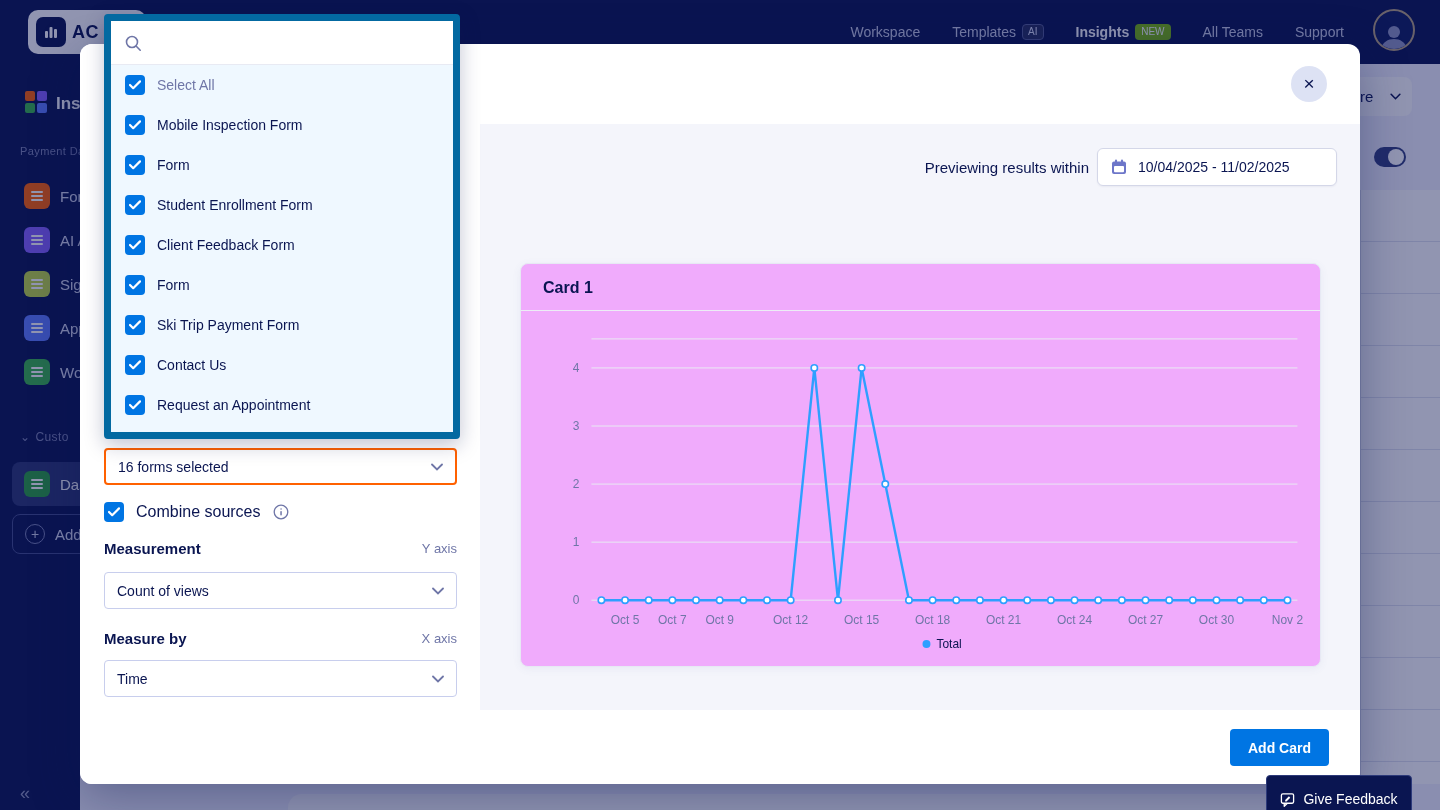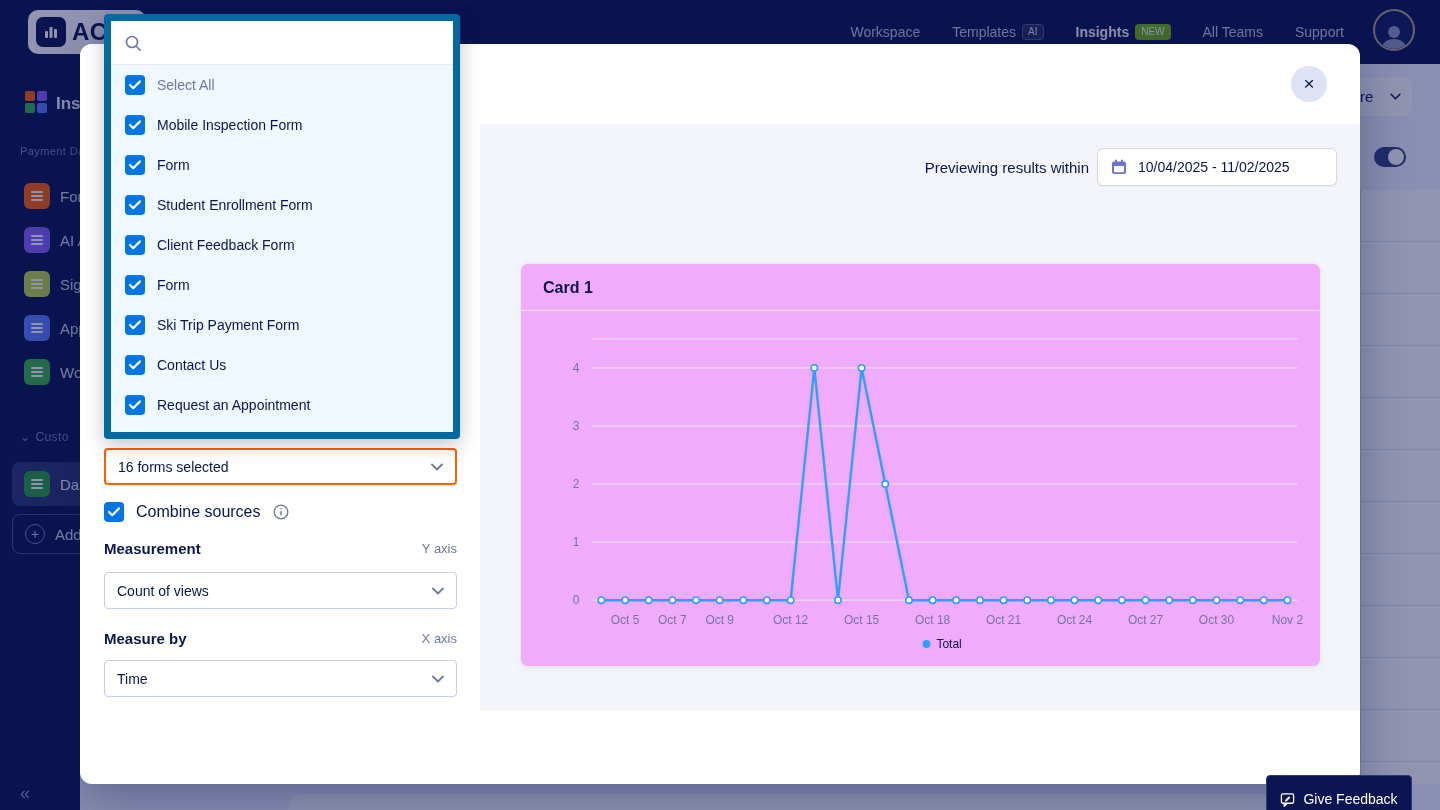--- a/index.html
+++ b/index.html
@@ -4,21 +4,21 @@
 <style>
   *{box-sizing:border-box;margin:0;padding:0}
   html,body{width:1440px;height:810px;overflow:hidden}
   body{font-family:"Liberation Sans",sans-serif;color:#0a1551;background:#f3f3fe}
   .screen{position:relative;width:1440px;height:810px;overflow:hidden;background:#f3f3fe}
 
   
   .topbar{position:absolute;left:0;top:0;width:1440px;height:64px;background:#0a1551;z-index:1}
   .logo-plate{position:absolute;left:28px;top:10px;width:118px;height:44px;background:#fff;border-radius:10px;display:flex;align-items:center;padding-left:8px;gap:6px}
   .logo-icon{width:30px;height:30px;border-radius:7px;background:#0a1551;display:flex;align-items:center;justify-content:center}
-  .logo-text{font-size:24px;font-weight:bold;color:#0a1551;letter-spacing:.5px}
+  .logo-text{font-size:18px;font-weight:bold;color:#0a1551;letter-spacing:.5px}
   .topnav{position:absolute;right:96px;top:0;height:64px;display:flex;align-items:center;gap:32px}
   .nav-item{display:flex;align-items:center;font-size:14px;color:#ccd0e8;white-space:nowrap;cursor:pointer}
   .nav-item.active{color:#fff;font-weight:bold}
   .badge{margin-left:6px;border-radius:4px;line-height:1}
   .badge-ai{background:#262e5e;border:1px solid #565f95;color:#dfe3fa;font-size:10px;padding:2px 5px}
   .badge-new{background:#78bb07;color:#fff;font-size:10px;font-weight:normal;padding:3px 6px}
   .avatar{position:absolute;right:25px;top:9px;width:42px;height:42px;border-radius:50%;background:#0e1c5e;border:2px solid #b7a27e;display:flex;align-items:flex-end;justify-content:center;overflow:hidden}
 
   .sidebar{position:absolute;left:0;top:64px;width:80px;bottom:0;background:#0a1551;overflow:hidden;z-index:1}
   .side-title{position:absolute;left:24px;top:26px;display:flex;align-items:center;gap:8px;width:220px}
@@ -331,20 +331,23 @@
             <circle cx="696.8275862068965" cy="290" r="3.2" fill="#fff" stroke="#2e9fff" stroke-width="1.6"></circle>
             <circle cx="720.551724137931" cy="290" r="3.2" fill="#fff" stroke="#2e9fff" stroke-width="1.6"></circle>
             <circle cx="744.2758620689655" cy="290" r="3.2" fill="#fff" stroke="#2e9fff" stroke-width="1.6"></circle>
             <circle cx="768" cy="290" r="3.2" fill="#fff" stroke="#2e9fff" stroke-width="1.6"></circle>
             <circle cx="406" cy="334" r="4" fill="#2e9fff"></circle>
             <text x="416" y="338" fill="#0a1551" font-size="12">Total</text>
           </svg>
       </div>
     </div>
 
+    <div class="modal-footer">
+      <button class="add-card">Add Card</button>
+    </div>
   </section>
 
   <div class="forms-dropdown">
     <div class="dd-search">
       <svg width="18" height="18" viewBox="0 0 18 18">
           <circle cx="8" cy="8" r="5.5" stroke="#6f76a7" stroke-width="1.6" fill="none"></circle>
           <line x1="12.3" y1="12.3" x2="16.2" y2="16.2" stroke="#6f76a7" stroke-width="1.6" stroke-linecap="round"></line>
         </svg>
       <input type="text" placeholder="" style="">
     </div>

